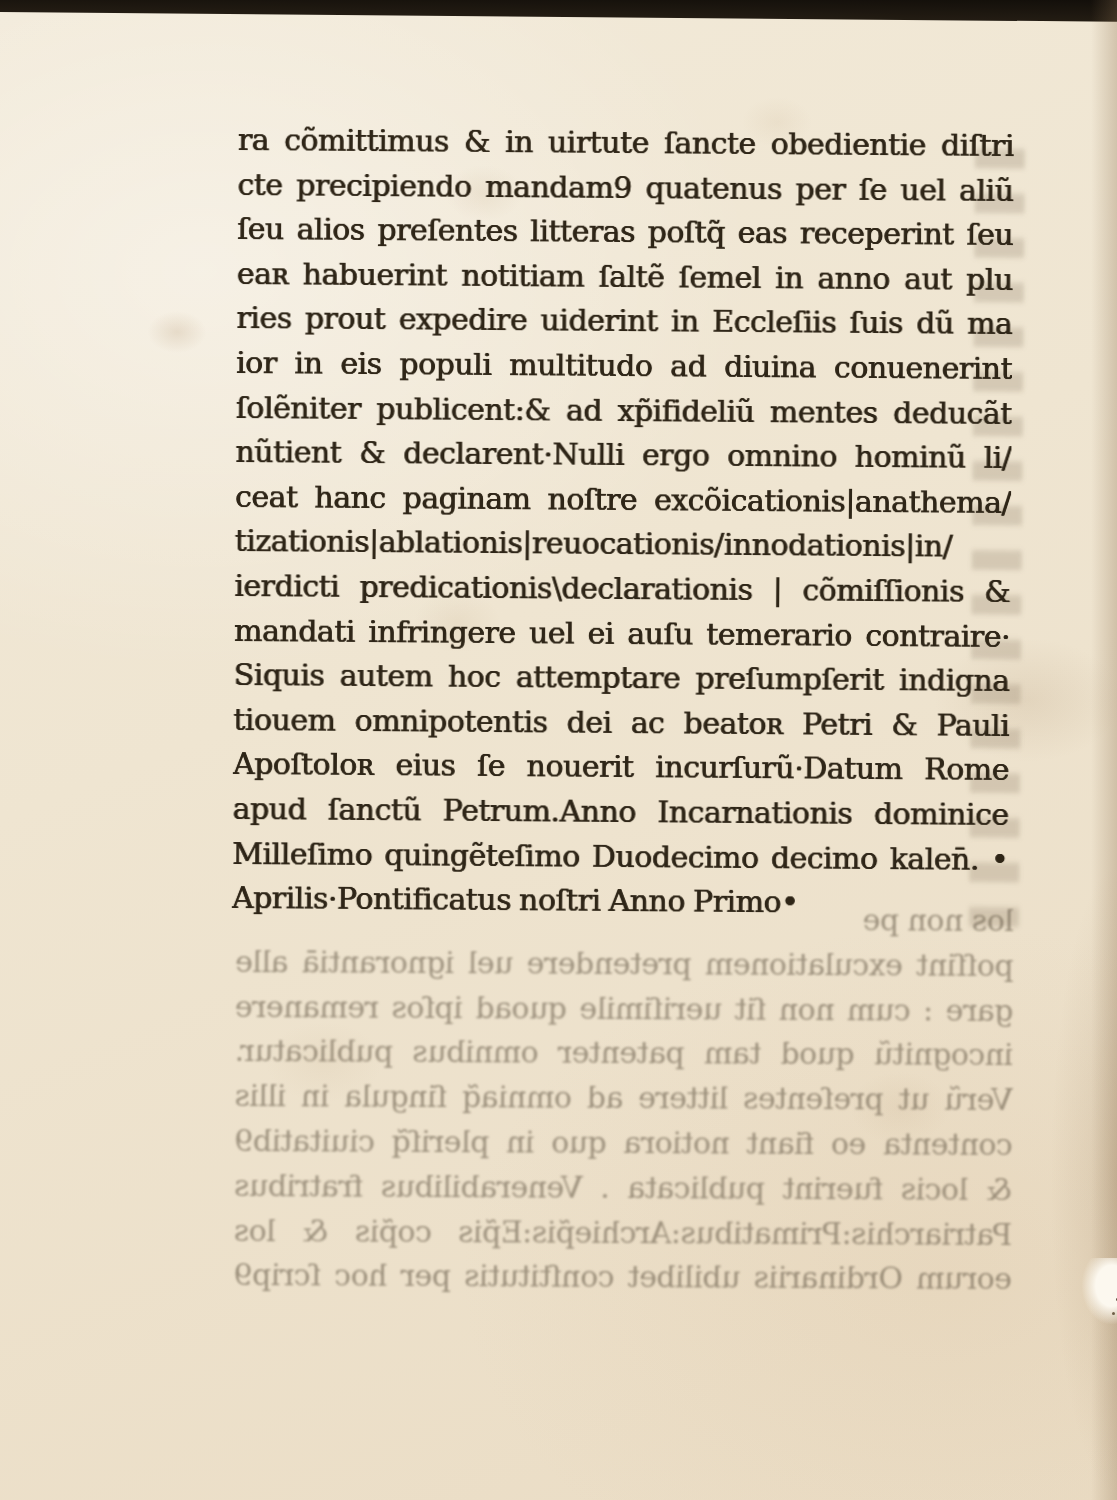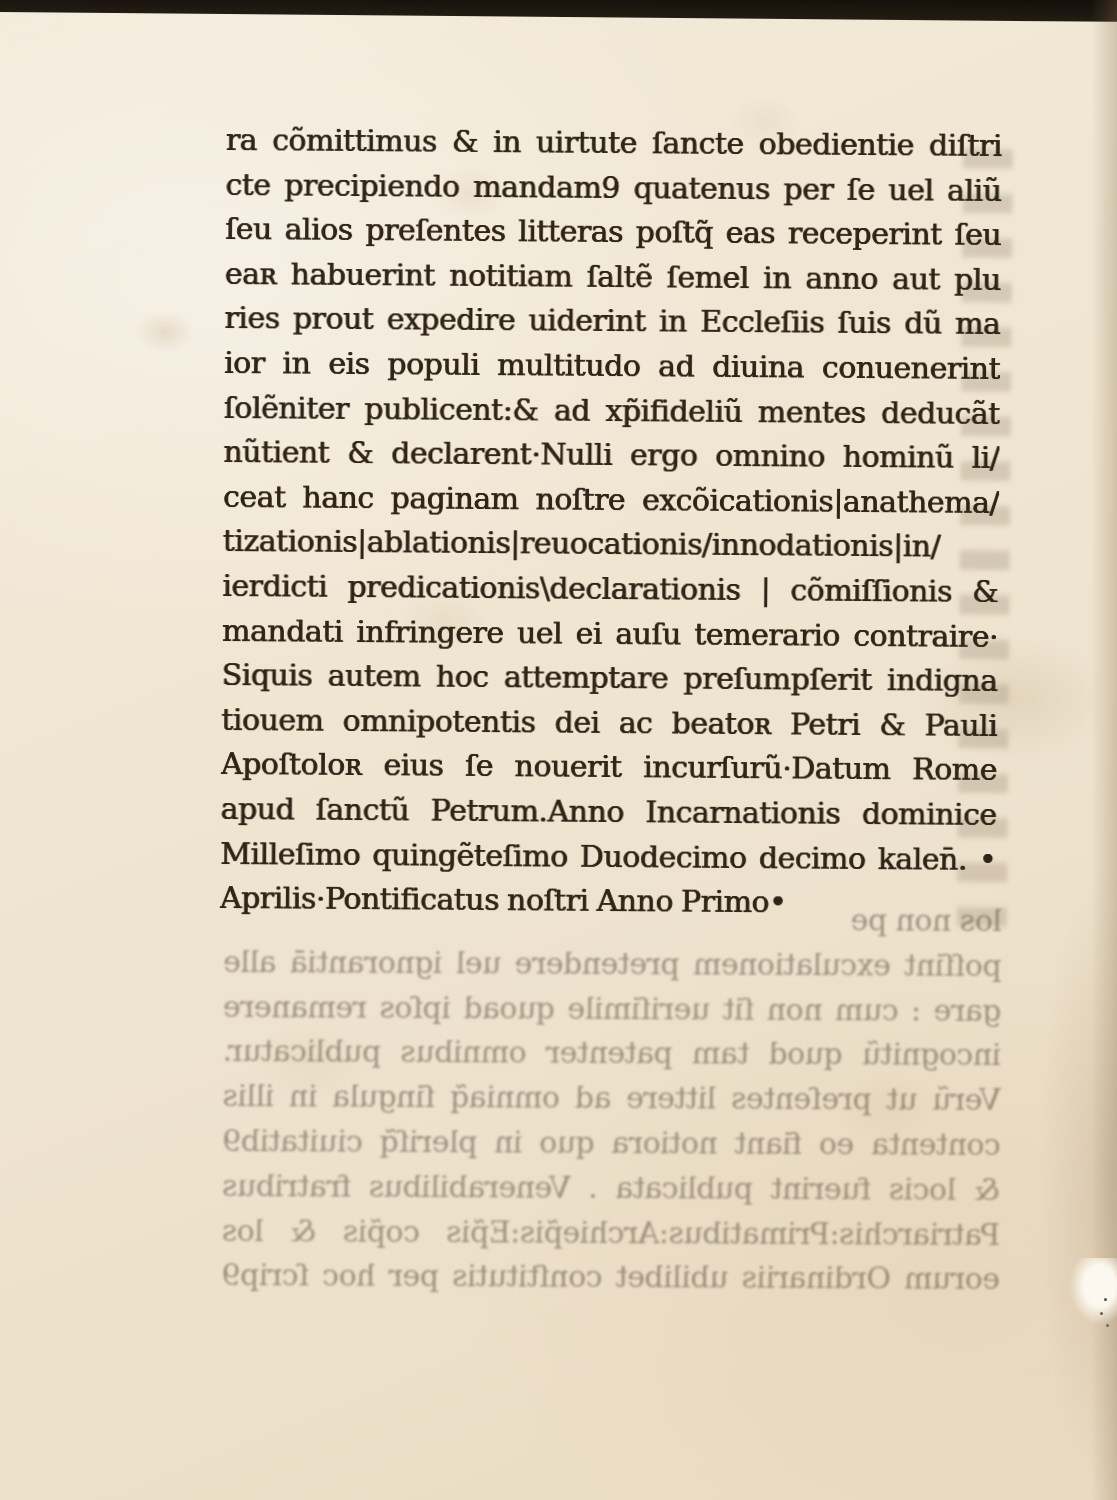--- a/index.html
+++ b/index.html
@@ -5,21 +5,21 @@
 <style>
   html,body{margin:0;padding:0;}
   body{
     width:1117px;height:1500px;position:relative;overflow:hidden;
     font-family:"DejaVu Serif", serif;
     background:
       radial-gradient(900px 650px at 18% 18%, rgba(255,255,255,.38), rgba(255,255,255,0) 62%),
       radial-gradient(700px 500px at 85% 85%, rgba(216,190,155,.22), rgba(216,190,155,0) 70%),
       linear-gradient(158deg, #f2ead9 0%, #efe5d1 42%, #eadcc4 100%);
   }
-  .paper{position:absolute;inset:0;}
+  .paper{position:absolute;inset:0;margin-left:12px;}
 
   
   .stains{position:absolute;inset:0;pointer-events:none;background:
     radial-gradient(42px 30px at 165px 332px, rgba(172,140,100,.20), transparent 70%),
     radial-gradient(56px 40px at 472px 193px, rgba(182,152,112,.13), transparent 70%),
     radial-gradient(50px 36px at 765px 122px, rgba(182,152,112,.10), transparent 70%),
     radial-gradient(62px 44px at 445px 622px, rgba(176,146,106,.10), transparent 70%),
     radial-gradient(72px 52px at 888px 1108px, rgba(176,146,106,.10), transparent 70%),
     radial-gradient(84px 58px at 312px 1062px, rgba(176,146,106,.08), transparent 70%),
     radial-gradient(130px 86px at 1016px 700px, rgba(162,132,96,.15), transparent 72%),

